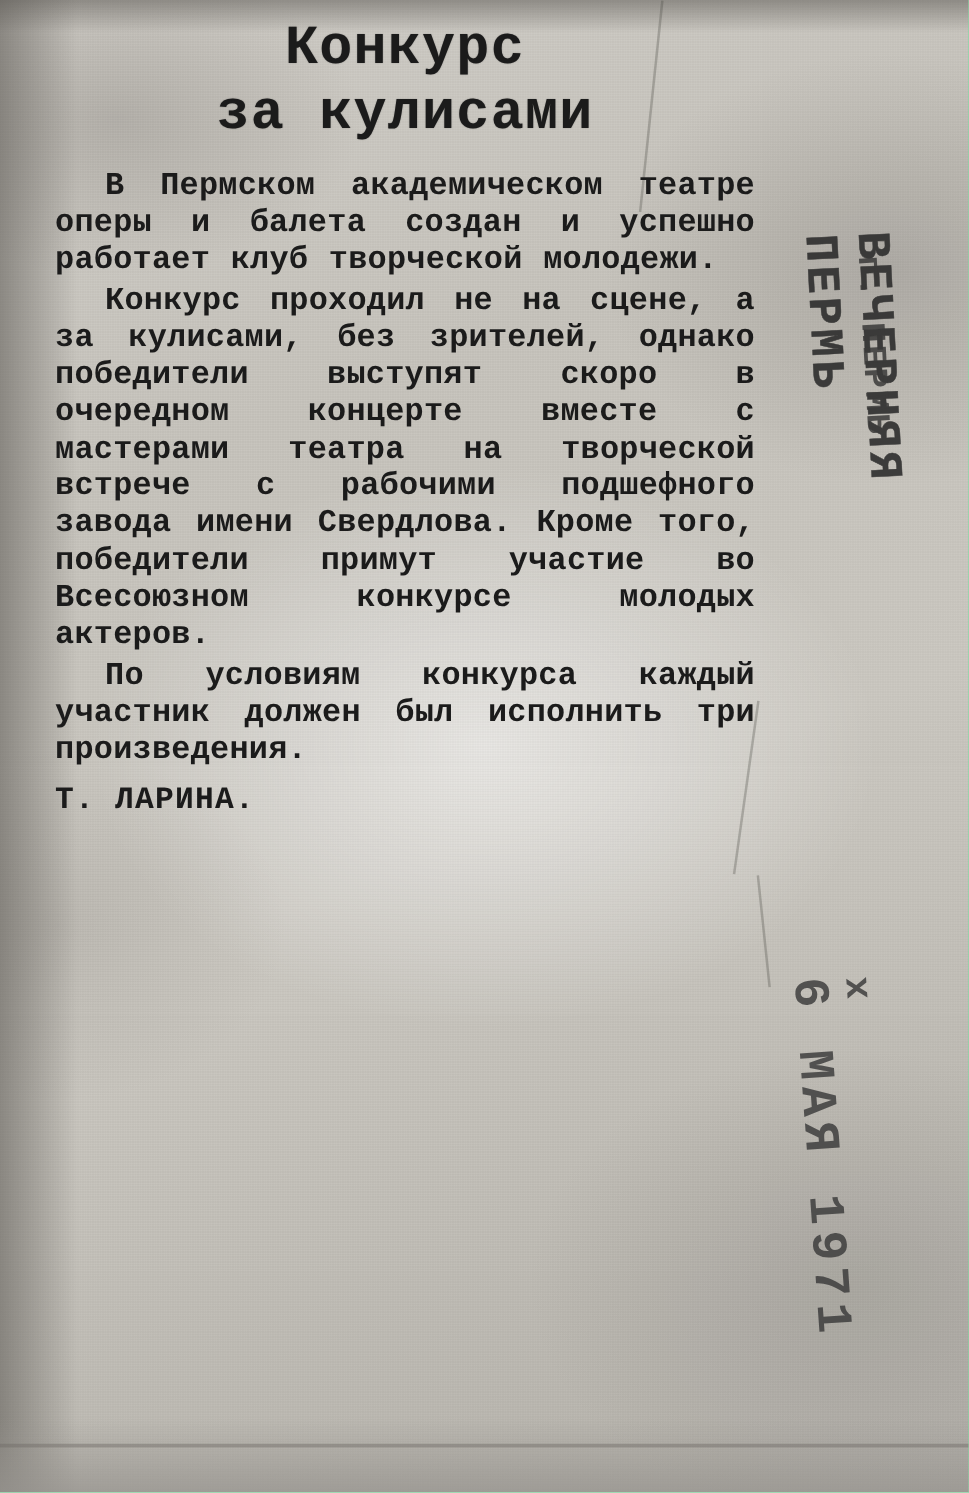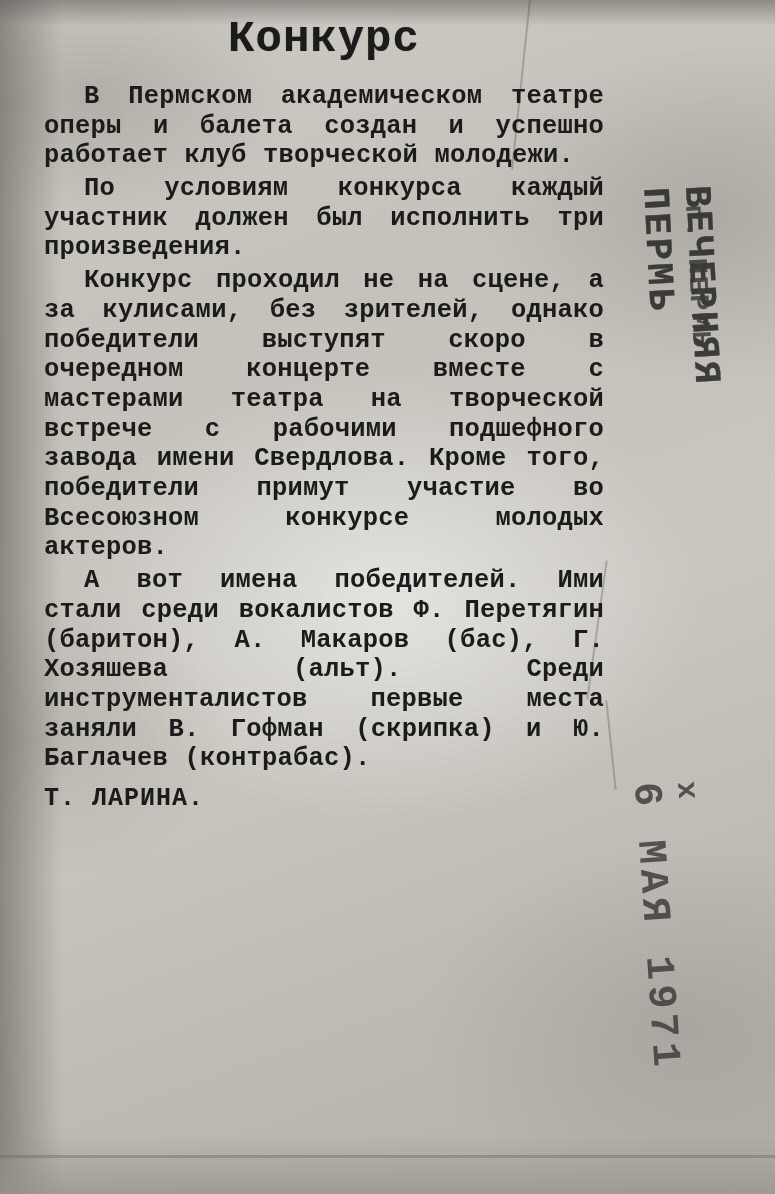--- a/index.html
+++ b/index.html
@@ -171,26 +171,26 @@
   <div class="edge-bottom"></div>
   <div class="edge-bottom-line"></div>
 
   <div class="scratch" style="left:520px; top:0px; width:2px; height:170px; transform:rotate(6deg);"></div>
   <div class="scratch" style="left:596px; top:560px; width:2px; height:140px; transform:rotate(8deg);"></div>
   <div class="scratch" style="left:610px; top:700px; width:2px; height:90px; transform:rotate(-6deg);"></div>
 
   <div id="article">
     <h1 id="headline">
       <span class="l1">Конкурс</span>
+      <span class="l2">за кулисами</span>
     </h1>
 
     <p class="para"><span class="indent"></span><span>В Пермском академическом театре оперы и балета создан и успешно работает клуб творческой молодежи.</span></p>
+    <p class="para"><span class="indent"></span><span>Конкурс проходил не на сцене, а за кулисами, без зрителей, однако победители выступят скоро в очередном концерте вместе с мастерами театра на творческой встрече с рабочими подшефного завода имени Свердлова. Кроме того, победители примут участие во Всесоюзном конкурсе молодых актеров.</span></p>
     <p class="para"><span class="indent"></span><span>По условиям конкурса каждый участник должен был исполнить три произведения.</span></p>
-    <p class="para"><span class="indent"></span><span>Конкурс проходил не на сцене, а за кулисами, без зрителей, однако победители выступят скоро в очередном концерте вместе с мастерами театра на творческой встрече с рабочими подшефного завода имени Свердлова. Кроме того, победители примут участие во Всесоюзном конкурсе молодых актеров.</span></p>
-    <p class="para"><span class="indent"></span><span>А вот имена победителей. Ими стали среди вокалистов Ф. Перетягин (баритон), А. Макаров (бас), Г. Хозяшева (альт). Среди инструменталистов первые места заняли В. Гофман (скрипка) и Ю. Баглачев (контрабас).</span></p>
 
     <div id="signature">Т. ЛАРИНА.</div>
   </div>
 
   <div id="stamp-paper">
     <div class="title">ВЕЧЕРНЯЯ ПЕРМЬ</div>
     <div class="city">г. ПЕРМЬ</div>
   </div>
 
   <div id="stamp-date">

